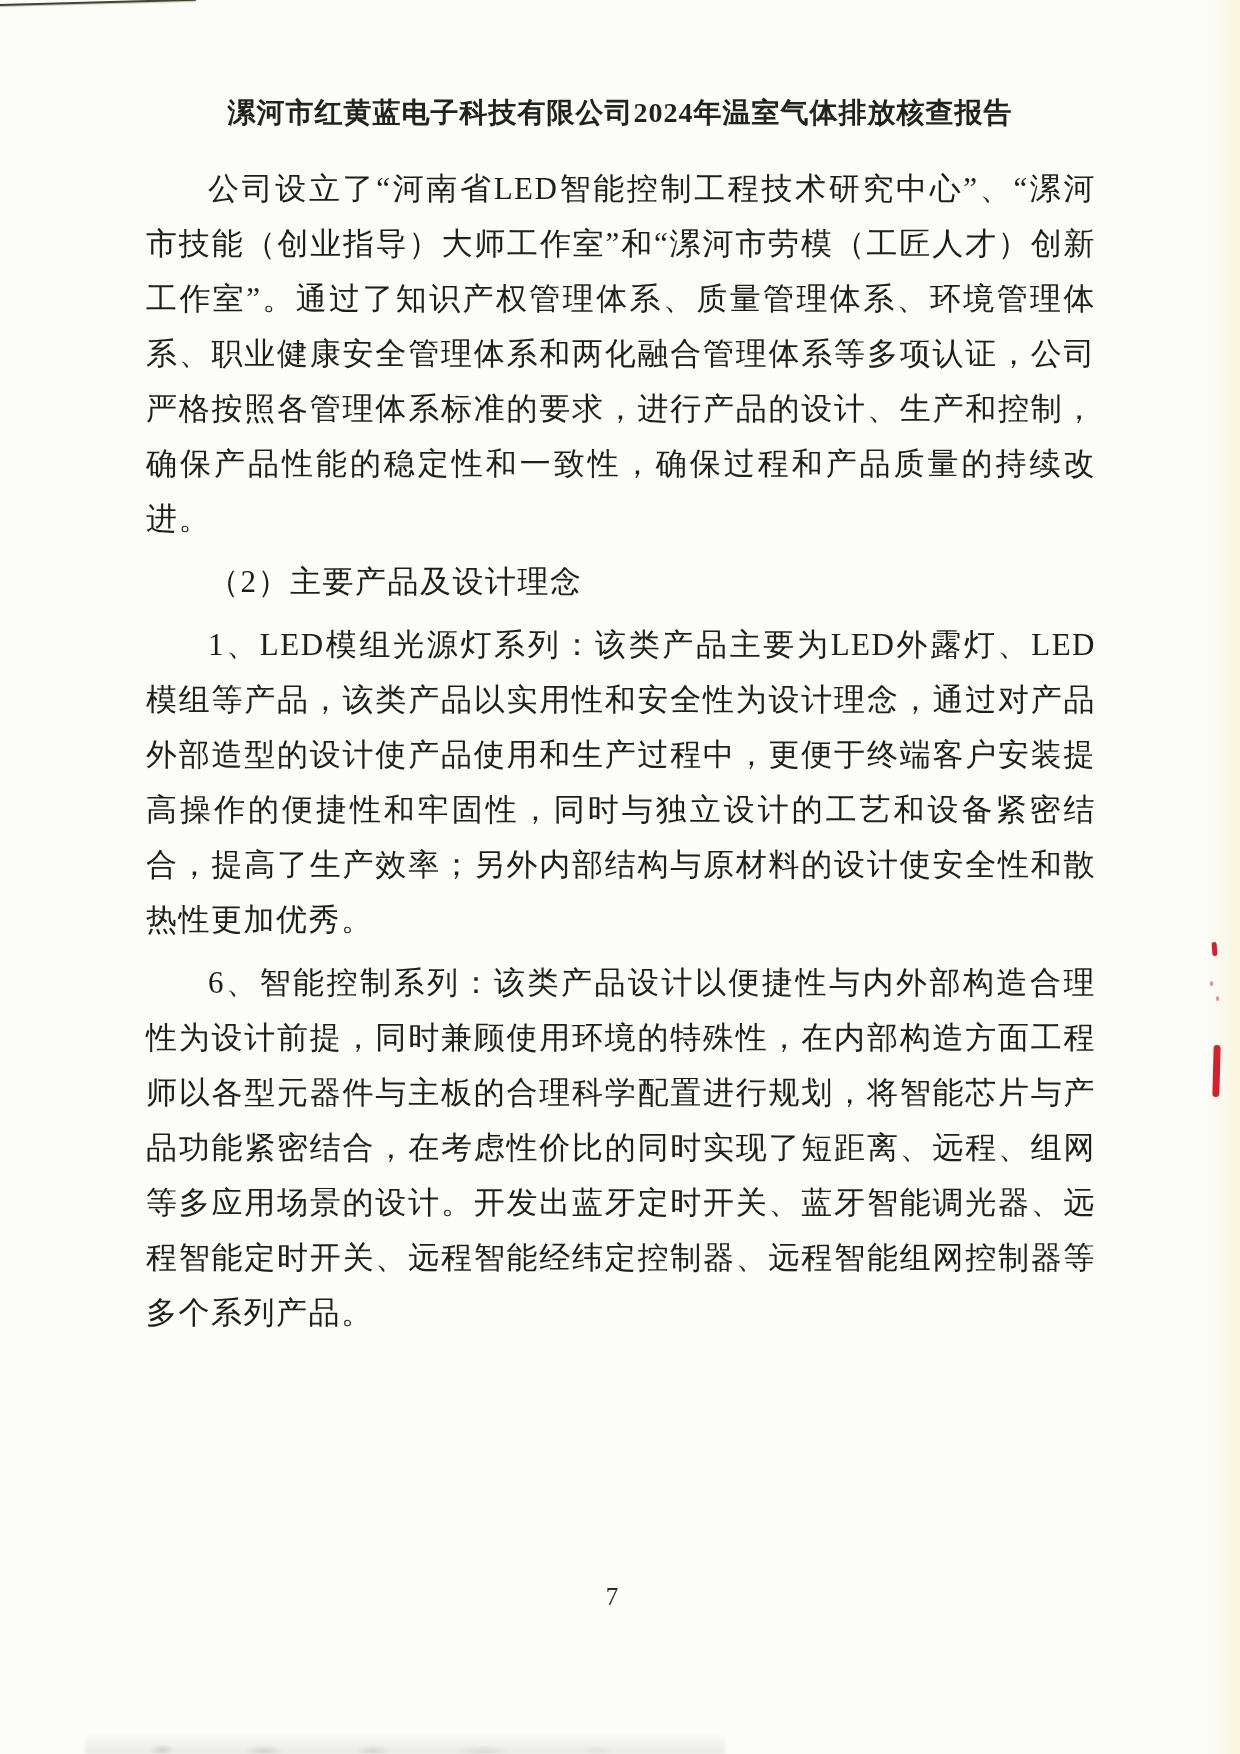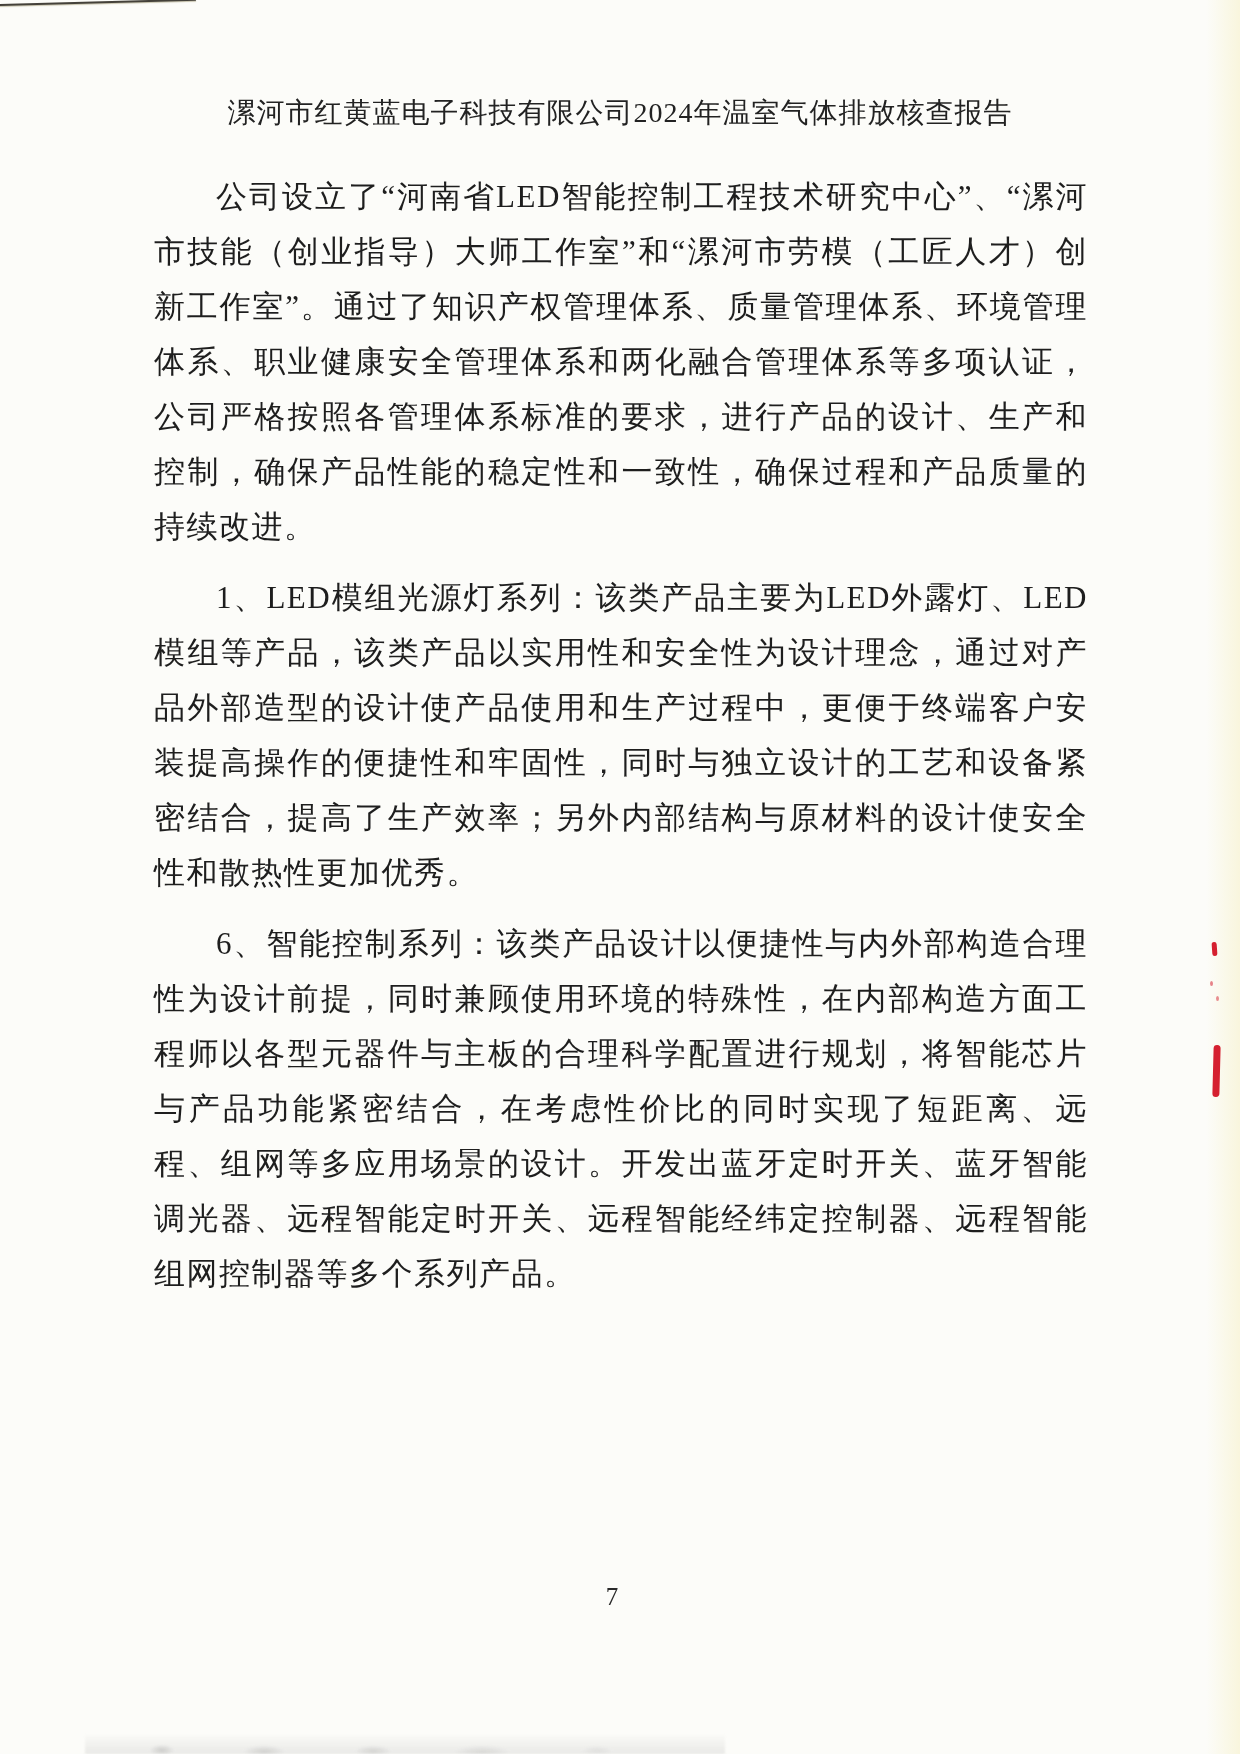--- a/index.html
+++ b/index.html
@@ -39,29 +39,29 @@
       radial-gradient(26px 8px at 45% 88%, rgba(125,125,125,.22), transparent 70%),
       radial-gradient(40px 10px at 62% 92%, rgba(140,140,140,.20), transparent 70%),
       radial-gradient(22px 7px at 80% 86%, rgba(150,150,150,.14), transparent 70%),
       linear-gradient(to top, rgba(150,150,150,.18), transparent 80%);
     filter:blur(1px);
     pointer-events:none;
   }
   .doc-header{
     position:absolute;top:94px;left:0;width:100%;
     text-align:center;
-    font-size:28px;font-weight:normal;
+    font-size:28px;font-weight:bold;
     letter-spacing:1px;
     color:#222;
   }
   .doc-body{
     position:absolute;top:153px;left:138px;width:966px;
   }
   .doc-body p{
-    margin:16px;
+    margin:8px;
     font-size:31px;
     line-height:55px;
     letter-spacing:1.5px;
     text-indent:2em;
     text-align:justify;
     text-align-last:left;
     color:var(--ink);
   }
   .page-number{
     position:absolute;top:1583px;left:0;width:984px;
@@ -83,20 +83,21 @@
 <div class="page">
 
   <div class="edge-band"></div>
   <div class="top-line"></div>
   <div class="bottom-smudge"></div>
 
   <div class="doc-header">漯河市红黄蓝电子科技有限公司2024年温室气体排放核查报告</div>
 
   <div class="doc-body">
     <p>公司设立了“河南省LED智能控制工程技术研究中心”、“漯河市技能（创业指导）大师工作室”和“漯河市劳模（工匠人才）创新工作室”。通过了知识产权管理体系、质量管理体系、环境管理体系、职业健康安全管理体系和两化融合管理体系等多项认证，公司严格按照各管理体系标准的要求，进行产品的设计、生产和控制，确保产品性能的稳定性和一致性，确保过程和产品质量的持续改进。</p>
+    <p>（2）主要产品及设计理念</p>
     <p>1、LED模组光源灯系列：该类产品主要为LED外露灯、LED模组等产品，该类产品以实用性和安全性为设计理念，通过对产品外部造型的设计使产品使用和生产过程中，更便于终端客户安装提高操作的便捷性和牢固性，同时与独立设计的工艺和设备紧密结合，提高了生产效率；另外内部结构与原材料的设计使安全性和散热性更加优秀。</p>
     <p>6、智能控制系列：该类产品设计以便捷性与内外部构造合理性为设计前提，同时兼顾使用环境的特殊性，在内部构造方面工程师以各型元器件与主板的合理科学配置进行规划，将智能芯片与产品功能紧密结合，在考虑性价比的同时实现了短距离、远程、组网等多应用场景的设计。开发出蓝牙定时开关、蓝牙智能调光器、远程智能定时开关、远程智能经纬定控制器、远程智能组网控制器等多个系列产品。</p>
   </div>
 
   <div class="page-number">7</div>
 
   <div class="red-mark m1"></div>
   <div class="red-mark m2"></div>
   <div class="red-mark m3"></div>
   <div class="red-mark m4"></div>

